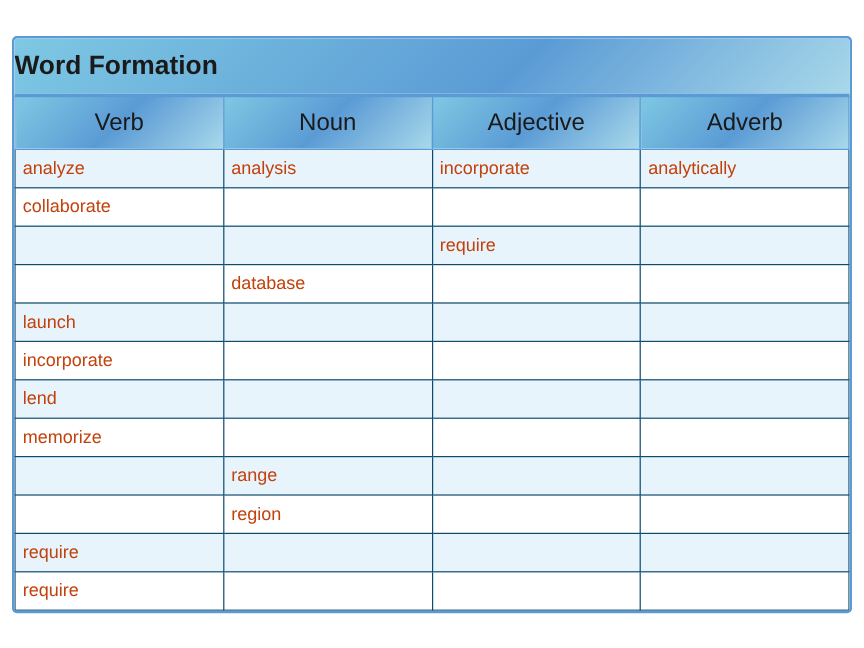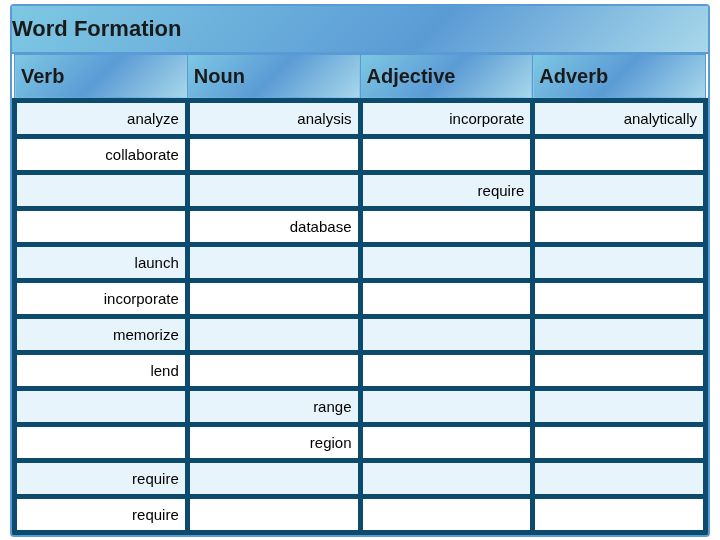--- a/index.html
+++ b/index.html
@@ -27,32 +27,32 @@
       border-bottom: 2px solid #5b9bd5;
     }
     table {
       width: 100%;
       border-collapse: collapse;
       table-layout: fixed;
     }
     thead tr th {
       background: linear-gradient(135deg, #7ec8e3 0%, #5b9bd5 50%, #a8d8ea 100%);
       font-size: 20px;
-      font-weight: bold;
+      font-weight: normal;
       color: #1a1a1a;
       padding: 10px 6px;
-      text-align: left;
+      text-align: center;
       border: 1px solid #5b9bd5;
     }
     tbody tr td {
-      border: 5px solid #0c4a6e;
-      text-align: right;
+      border: 1px solid #0c4a6e;
+      text-align: left;
       padding: 7px 6px;
       font-size: 15px;
-      color: #000000;
+      color: #c2410c;
     }
     tbody tr:nth-child(odd) td {
       background-color: #e8f4fb;
     }
     tbody tr:nth-child(even) td {
       background-color: #ffffff;
     }
   </style>
 </head>
 <body>
@@ -99,27 +99,27 @@
           <td></td>
           <td></td>
         </tr>
         <tr>
           <td>incorporate</td>
           <td></td>
           <td></td>
           <td></td>
         </tr>
         <tr>
-          <td>memorize</td>
+          <td>lend</td>
           <td></td>
           <td></td>
           <td></td>
         </tr>
         <tr>
-          <td>lend</td>
+          <td>memorize</td>
           <td></td>
           <td></td>
           <td></td>
         </tr>
         <tr>
           <td></td>
           <td>range</td>
           <td></td>
           <td></td>
         </tr>

